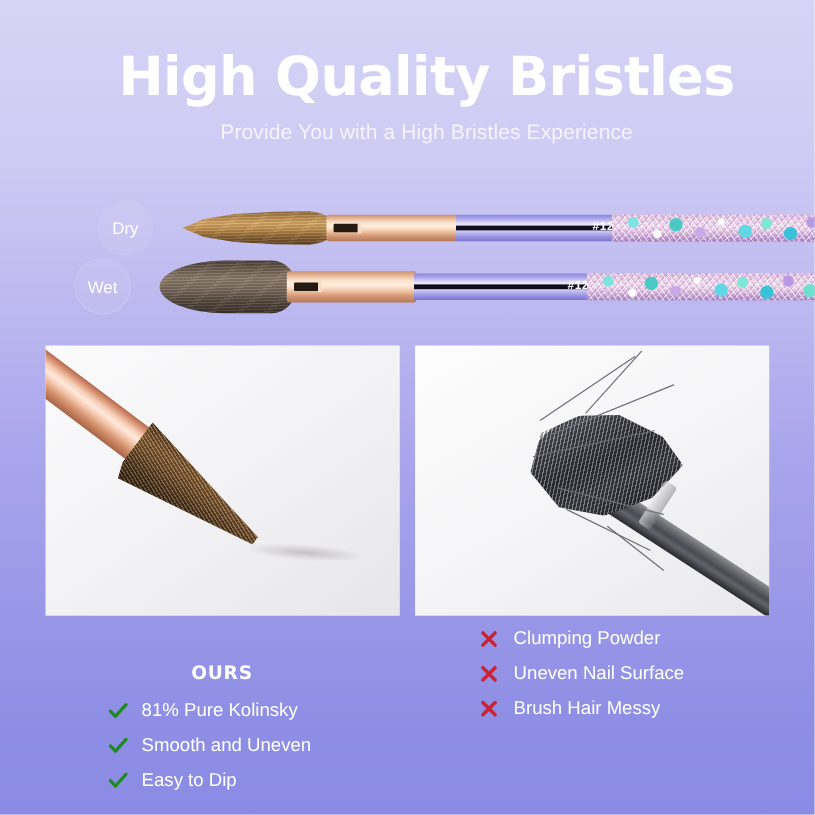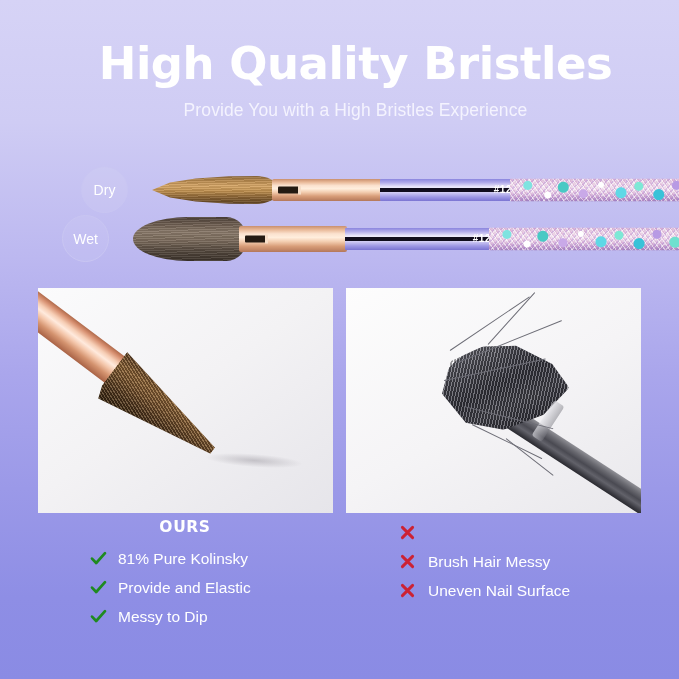--- a/index.html
+++ b/index.html
@@ -369,21 +369,21 @@
     left: 0;
     top: 518px;
     width: 679px;
     height: 130px;
   }
   .col {
     position: absolute;
     top: 0;
     width: 300px;
   }
-  .col.ours   { left: 35px;  }
+  .col.ours   { left: 35px; margin-top: 34px;  }
   .col.others { left: 345px; }
 
   .col-head {
     text-align: center;
     color: #ffffff;
     font-size: 15.5px;
     font-weight: bold;
     letter-spacing: 0.6px;
     margin-bottom: 8px;
     font-family: "DejaVu Sans", sans-serif;
@@ -495,55 +495,56 @@
               </svg>
           </span>
           <span class="feat-text">81% Pure Kolinsky</span>
         </li>
         <li class="feat">
           <span class="mark">
             <svg width="17" height="15" viewBox="0 0 17 15">
                 <path d="M2 7.6 L6.2 12 L15 2.2" stroke="#1f8a1f" stroke-width="2.7" fill="none" stroke-linecap="round" stroke-linejoin="round"></path>
               </svg>
           </span>
-          <span class="feat-text">Provide and Elastic</span>
+          <span class="feat-text">Smooth and Uneven</span>
         </li>
         <li class="feat">
           <span class="mark">
             <svg width="17" height="15" viewBox="0 0 17 15">
                 <path d="M2 7.6 L6.2 12 L15 2.2" stroke="#1f8a1f" stroke-width="2.7" fill="none" stroke-linecap="round" stroke-linejoin="round"></path>
               </svg>
           </span>
-          <span class="feat-text">Messy to Dip</span>
+          <span class="feat-text">Easy to Dip</span>
         </li>
       </ul>
     </div>
 
     <div class="col others">
       <ul class="feat-list">
         <li class="feat">
           <span class="mark">
             <svg width="15" height="15" viewBox="0 0 15 15">
                 <path d="M2.4 2.4 L12.6 12.6 M12.6 2.4 L2.4 12.6" stroke="#cc2233" stroke-width="2.9" fill="none" stroke-linecap="round"></path>
               </svg>
           </span>
+          <span class="feat-text">Clumping Powder</span>
+        </li>
+        <li class="feat">
+          <span class="mark">
+            <svg width="15" height="15" viewBox="0 0 15 15">
+                <path d="M2.4 2.4 L12.6 12.6 M12.6 2.4 L2.4 12.6" stroke="#cc2233" stroke-width="2.9" fill="none" stroke-linecap="round"></path>
+              </svg>
+          </span>
+          <span class="feat-text">Uneven Nail Surface</span>
         </li>
         <li class="feat">
           <span class="mark">
             <svg width="15" height="15" viewBox="0 0 15 15">
                 <path d="M2.4 2.4 L12.6 12.6 M12.6 2.4 L2.4 12.6" stroke="#cc2233" stroke-width="2.9" fill="none" stroke-linecap="round"></path>
               </svg>
           </span>
           <span class="feat-text">Brush Hair Messy</span>
         </li>
-        <li class="feat">
-          <span class="mark">
-            <svg width="15" height="15" viewBox="0 0 15 15">
-                <path d="M2.4 2.4 L12.6 12.6 M12.6 2.4 L2.4 12.6" stroke="#cc2233" stroke-width="2.9" fill="none" stroke-linecap="round"></path>
-              </svg>
-          </span>
-          <span class="feat-text">Uneven Nail Surface</span>
-        </li>
       </ul>
     </div>
   </div>
 
 </div>
 
 </body></html>

